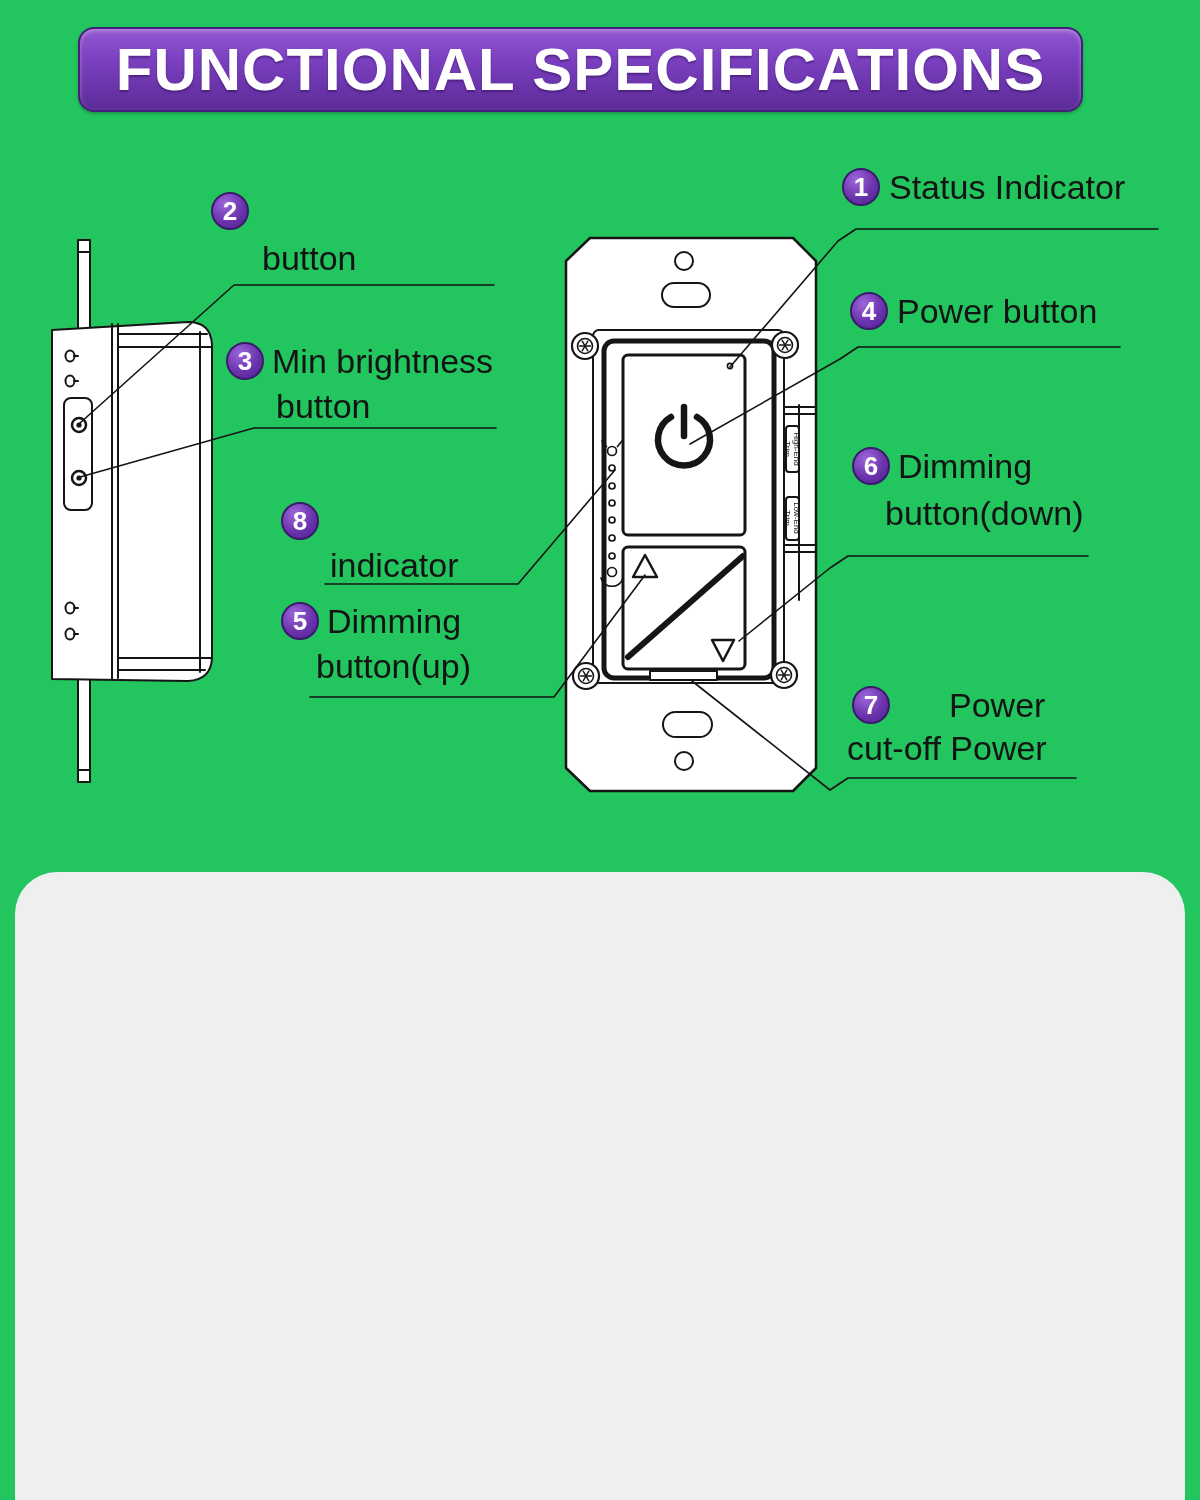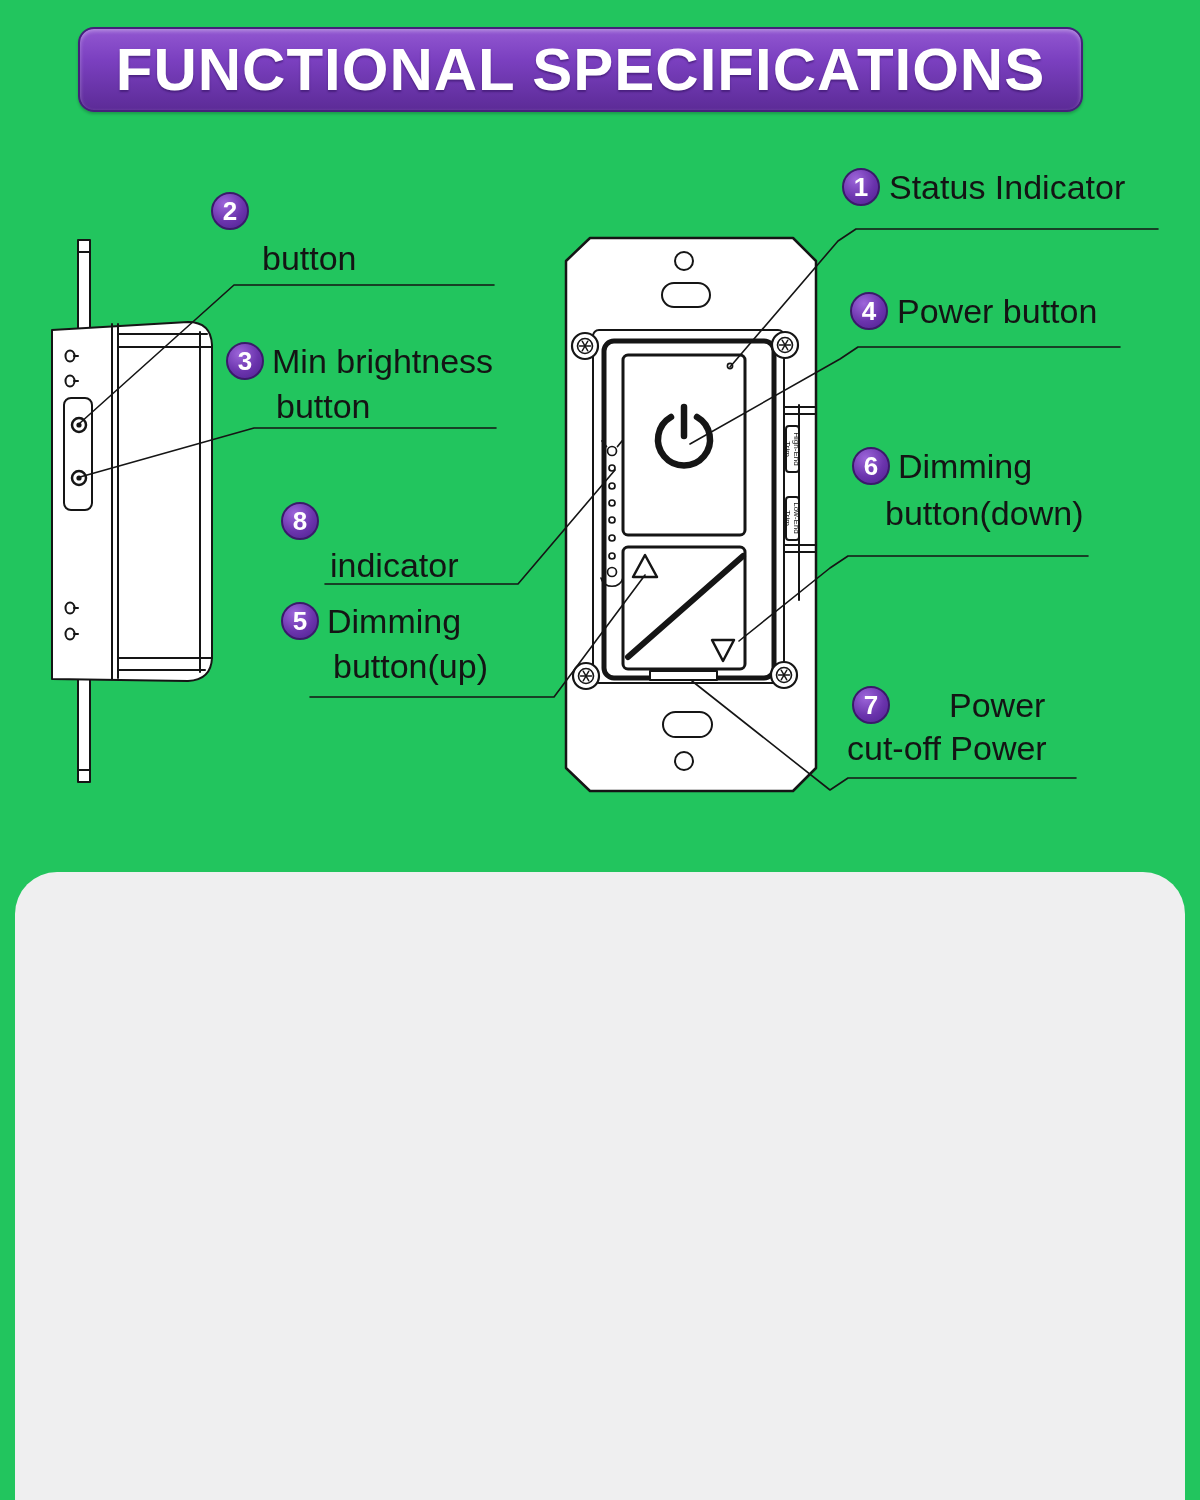--- a/index.html
+++ b/index.html
@@ -21,21 +21,21 @@
          background:radial-gradient(circle at 35% 28%, #9d66da 0%, #6b34ad 55%, #522394 95%);
          border:2px solid #3a1a6a;display:flex;align-items:center;justify-content:center;}
   .badge span{color:#fff;font-weight:bold;font-size:26px;line-height:1;}
   .clabel{position:absolute;font-size:34px;line-height:44px;color:#141414;white-space:nowrap;}
 
   .b1{left:842px;top:168px;} .c1l1{left:889px;top:165px;}
   .b4{left:850px;top:292px;} .c4l1{left:897px;top:289px;}
   .b2{left:211px;top:192px;} .c2l1{left:258px;top:189px;} .c2l2{left:262px;top:236px;}
   .b3{left:226px;top:342px;} .c3l1{left:272px;top:339px;text-align:center;} .c3l2{left:276px;top:384px;}
   .b8{left:281px;top:502px;} .c8l1{left:327px;top:499px;} .c8l2{left:330px;top:543px;}
-  .b5{left:281px;top:602px;} .c5l1{left:327px;top:599px;} .c5l2{left:333px;top:644px;}
+  .b5{left:281px;top:602px;} .c5l1{left:327px;top:599px;} .c5l2{left:316px;top:644px;}
   .b6{left:852px;top:447px;} .c6l1{left:898px;top:444px;} .c6l2{left:849px;top:491px;margin-left:36px;}
   .b7{left:852px;top:686px;} .c7l1{left:949px;top:683px;} .c7l2{left:847px;top:726px;}
 
   
   .card{position:absolute;left:15px;top:872px;width:1170px;height:628px;background:#efeff0;
         border-radius:42px 42px 0 0;}
   .trow{position:absolute;left:0;top:0;width:1200px;}
 </style>
 </head>
 <body>

